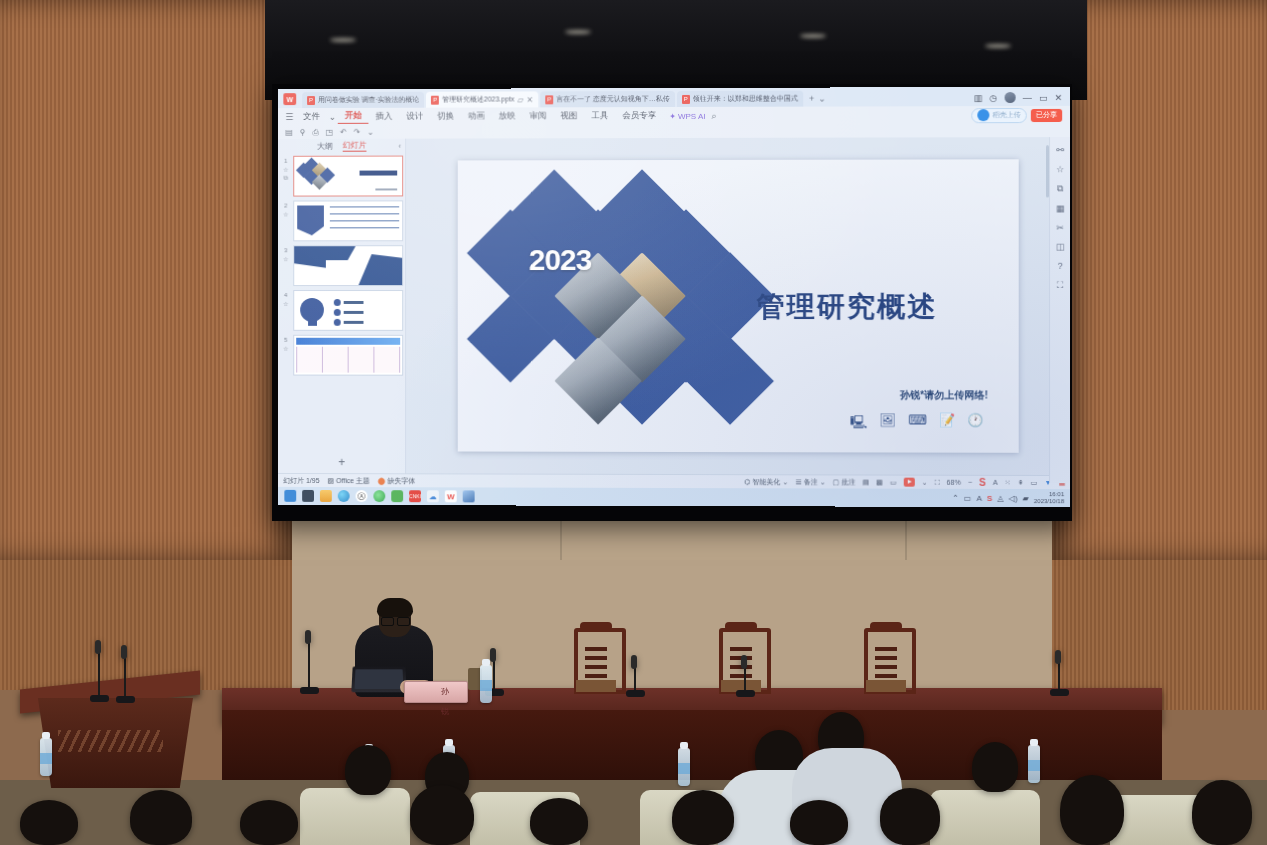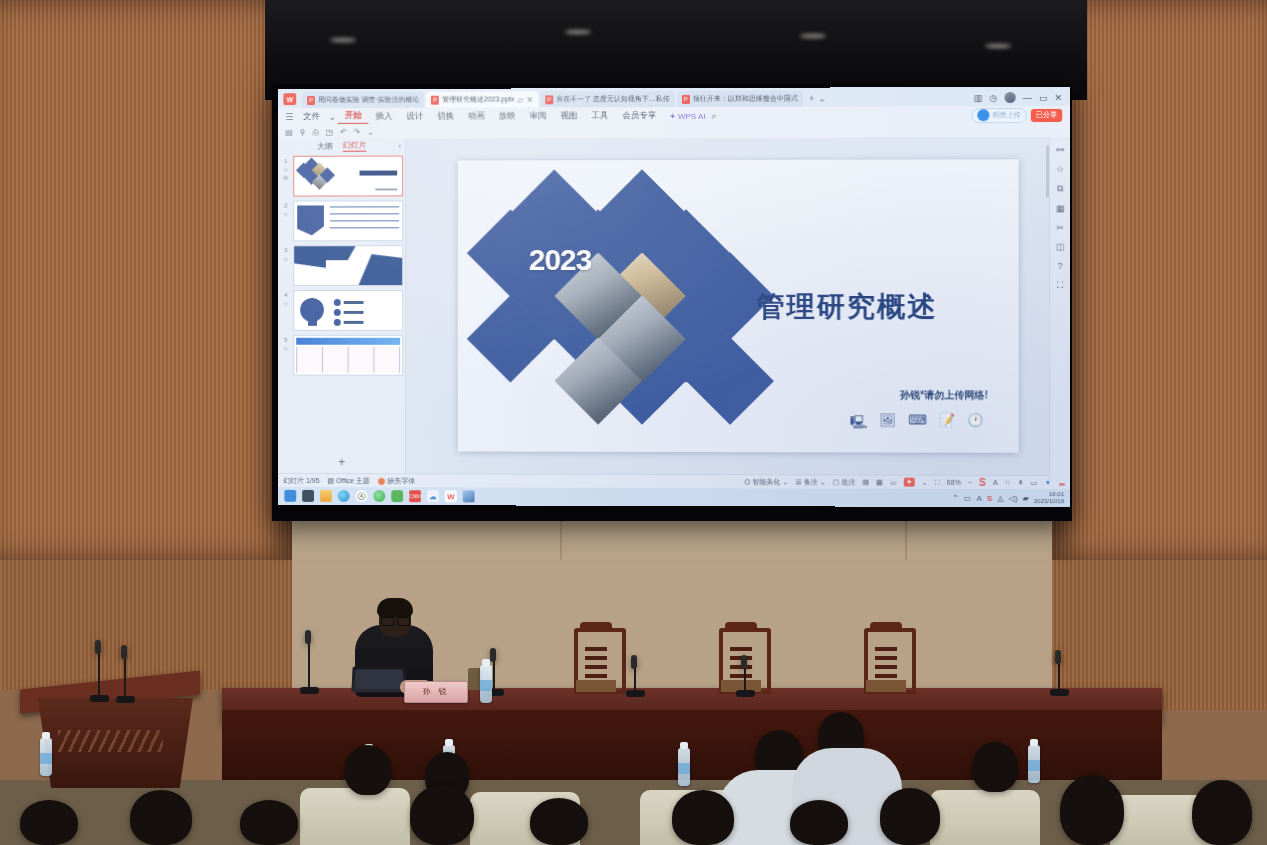--- a/index.html
+++ b/index.html
@@ -75,21 +75,21 @@
   .speaker-hair{position:absolute;left:377px;top:598px;width:36px;height:19px;border-radius:16px 16px 7px 7px;background:#17110c;}
   .speaker-glasses{position:absolute;left:381px;top:617px;width:28px;height:7px;}
   .speaker-glasses i{position:absolute;top:0;width:11px;height:7px;border:1px solid #0d0d0d;border-radius:2px;display:block;}
   .speaker-hands{position:absolute;left:400px;top:680px;width:32px;height:14px;border-radius:7px;background:#c9a489;}
   .laptop{position:absolute;left:352px;top:666px;width:54px;height:26px;
     background:linear-gradient(180deg,#17171c,#2a2a31);border-radius:2px;transform:perspective(90px) rotateX(10deg);}
   .laptop .scr{position:absolute;inset:3px;background:#2f3440;border-radius:1px;}
   .nameplate{position:absolute;left:404px;top:681px;width:62px;height:20px;
     background:linear-gradient(180deg,#f0c8c8,#d8a6a6);border:1px solid #b88b8b;border-radius:2px;
     box-shadow:0 1px 3px rgba(0,0,0,.35);}
-  .nameplate span{display:block;text-align:center;font-size:8px;color:#6a2b2b;line-height:20px;letter-spacing:3px;}
+  .nameplate span{display:block;font-size:8px;color:#6a2b2b;line-height:20px;letter-spacing:3px;margin-left:36px;}
   .cup{position:absolute;left:468px;top:668px;width:14px;height:22px;border-radius:2px;background:#6d5a3f;}
 
   
   .seatrow{position:absolute;border-radius:10px 10px 0 0;background:linear-gradient(180deg,#d9d7c4,#c2bfa8);}
   .head{position:absolute;border-radius:50% 50% 42% 42%;background:#15100d;box-shadow:0 2px 6px rgba(0,0,0,.4);}
   .shoulders{position:absolute;border-radius:40px 40px 0 0;}
   .floor{position:absolute;left:0;top:780px;width:1267px;height:65px;background:#6d5e4a;}
 
   
   .screen-frame{position:absolute;left:272px;top:84px;width:800px;height:437px;

